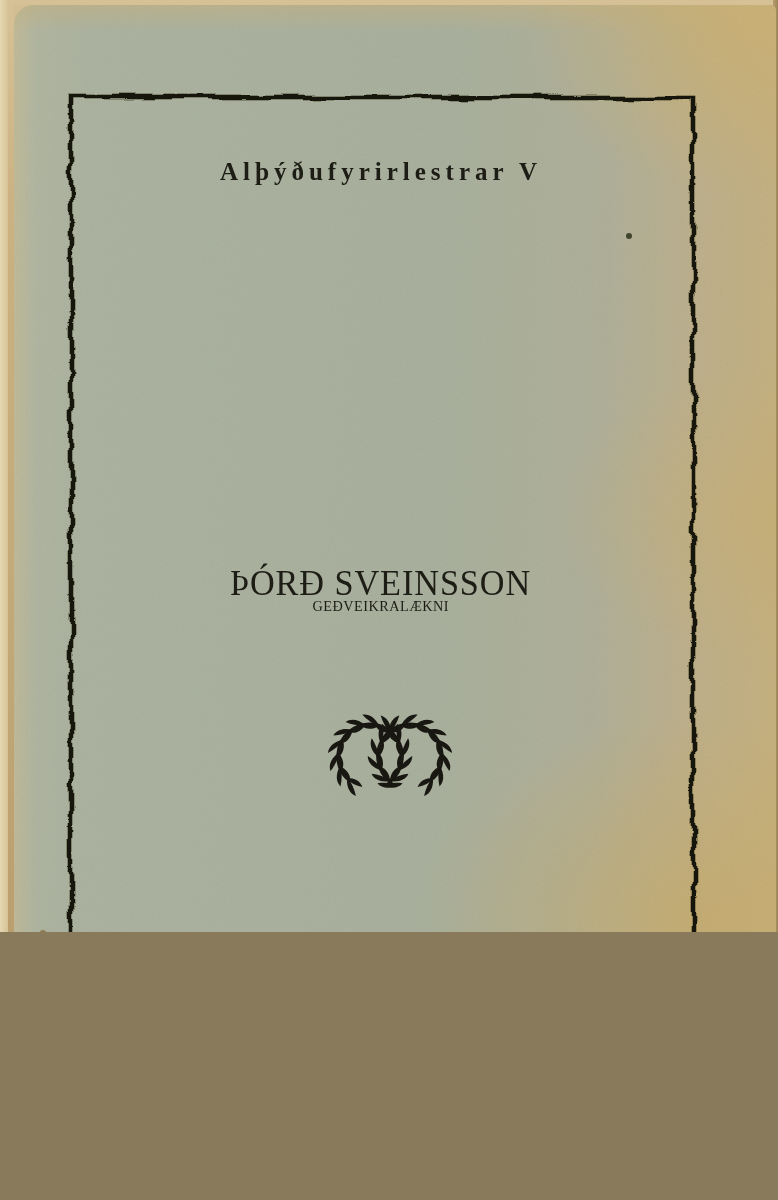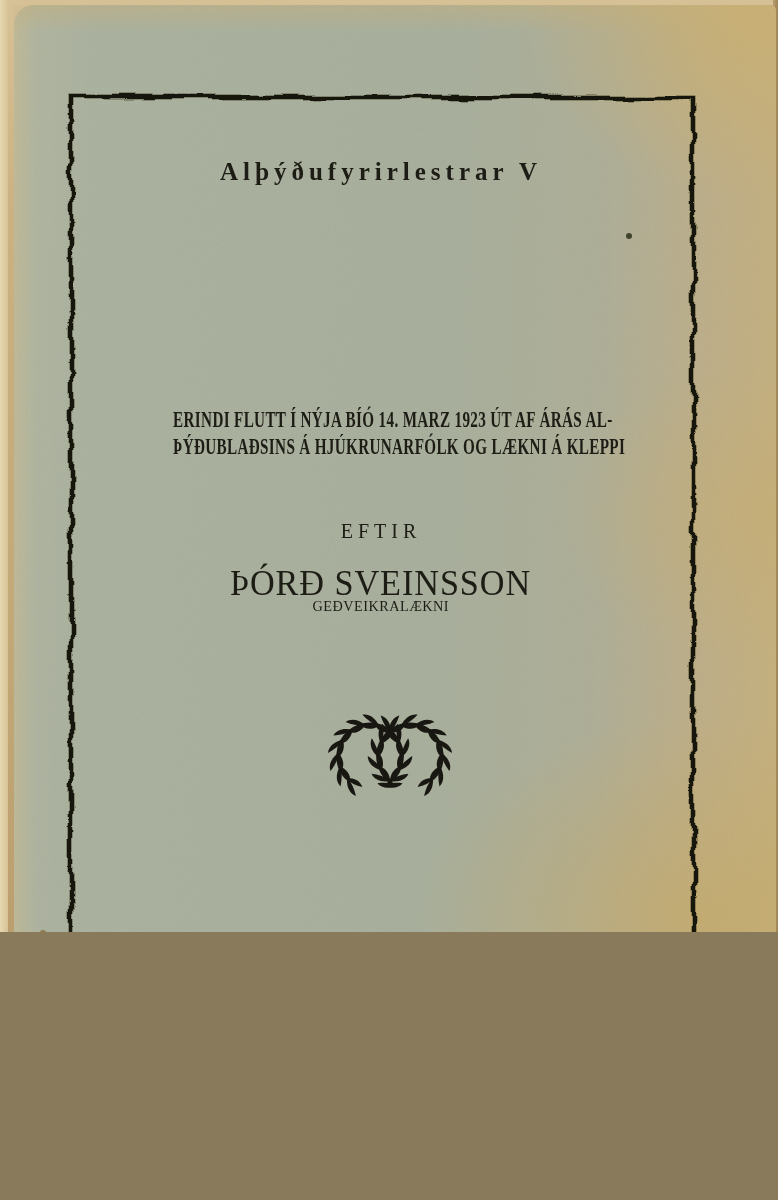--- a/index.html
+++ b/index.html
@@ -77,28 +77,21 @@
     </defs>
     <rect x="13" y="13" width="622" height="991" fill="none" stroke="#17160f" stroke-width="4.6" filter="url(#rough)"></rect>
   </svg>
 
   <div class="frame-content">
     <div class="tblock series">
       <span>Alþýðufyrirlestrar V</span>
     </div>
 
 
-    <div class="tblock subtitle">
-      <span class="sline">ERINDI FLUTT Í NÝJA BÍÓ 14. MARZ 1923 ÚT AF ÁRÁS AL-</span>
-      <span class="sline">ÞÝÐUBLAÐSINS Á HJÚKRUNARFÓLK OG LÆKNI Á KLEPPI</span>
-    </div>
 
-    <div class="tblock eftir">
-      <span>EFTIR</span>
-    </div>
 
     <div class="tblock author">
       <span>ÞÓRÐ SVEINSSON</span>
     </div>
 
     <div class="tblock role">
       <span>GEÐVEIKRALÆKNI</span>
     </div>
 
     <svg class="ornament" width="136" height="91" viewBox="0 0 150 100" fill="#181711">

